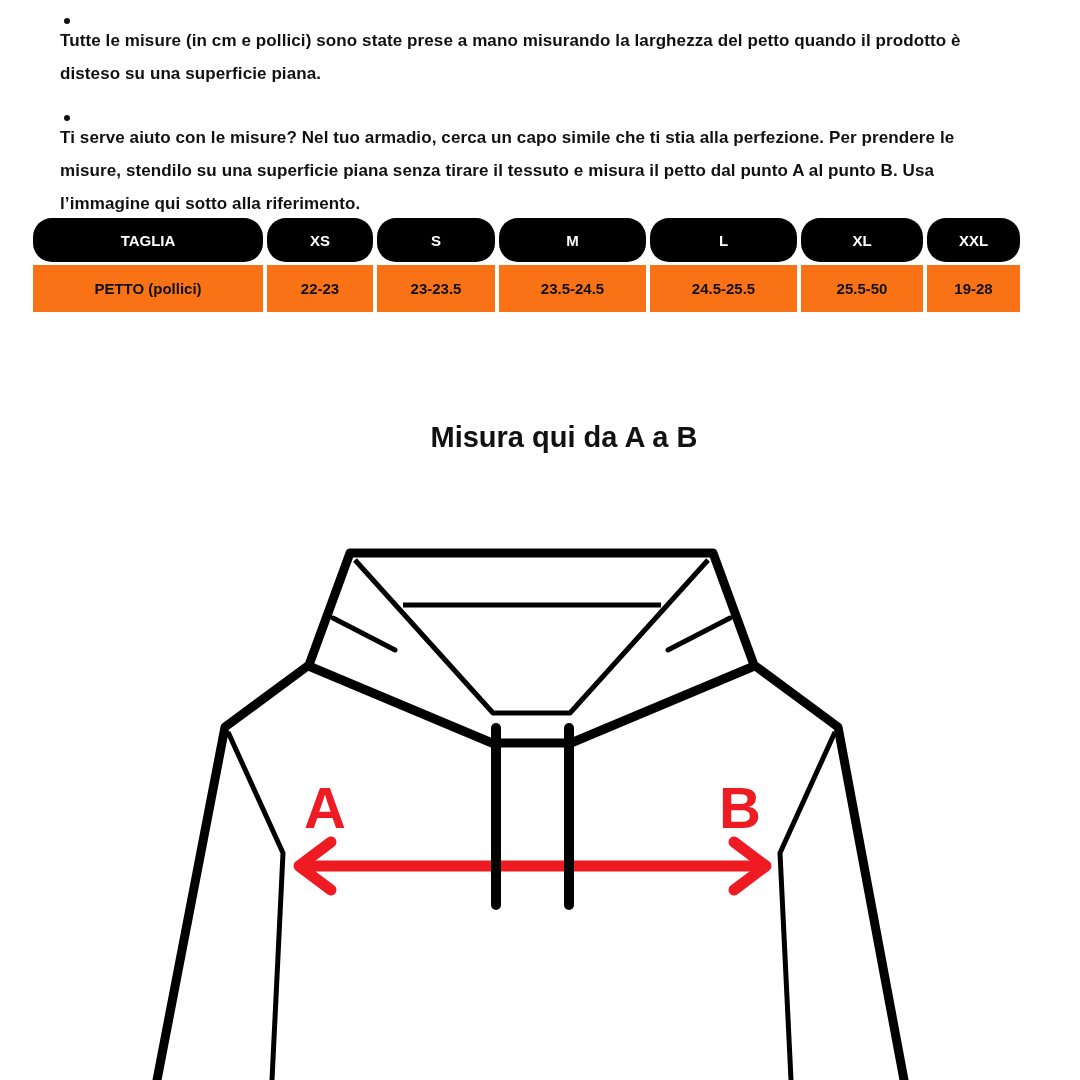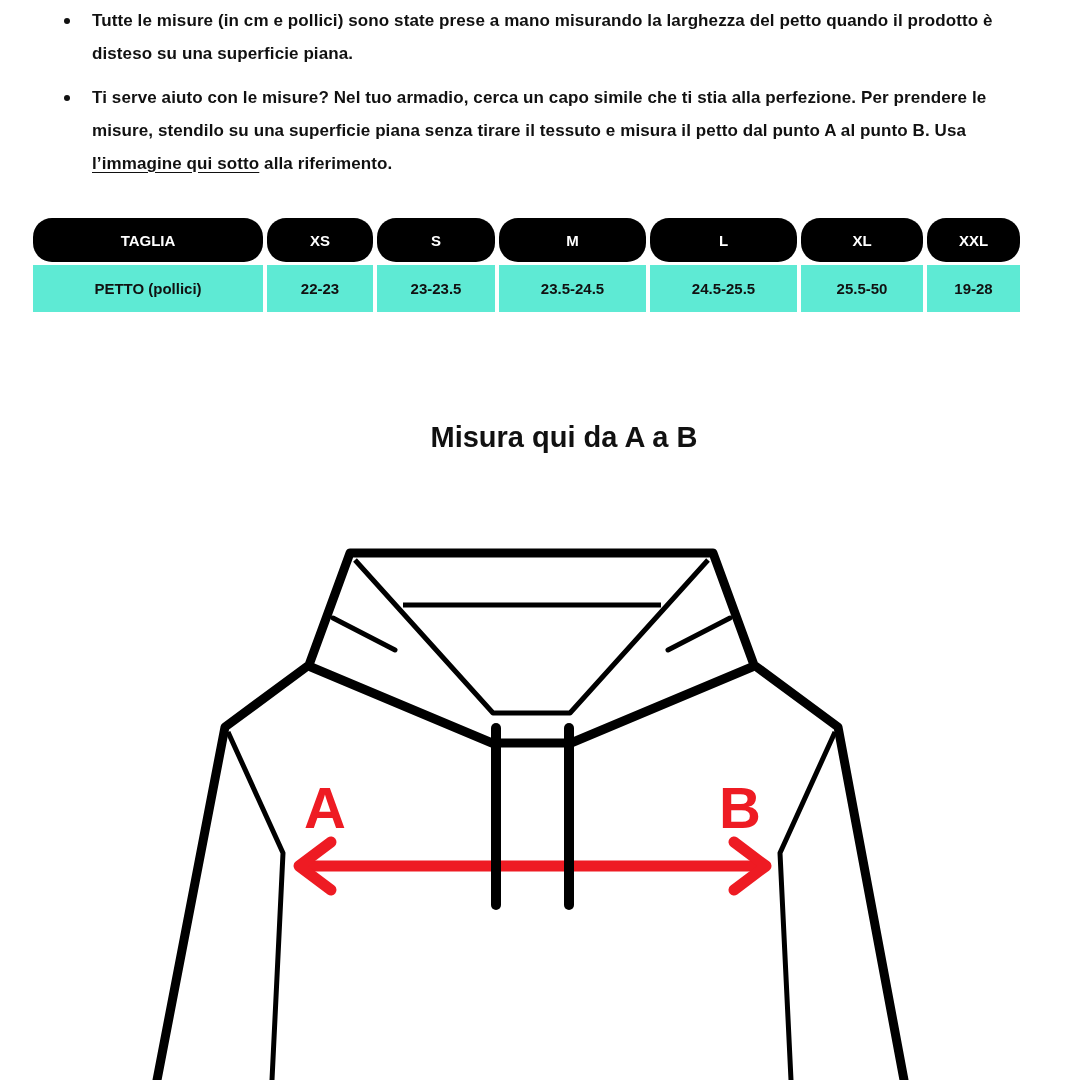--- a/index.html
+++ b/index.html
@@ -14,36 +14,36 @@
 
   
   .notes {
     position: absolute;
     top: 4px; left: 60px;
     width: 952px;
   }
   .note-item {
     display: flex;
     margin-bottom: 11px;
+    flex-direction: column;
   }
   .bullet-dot {
     flex: 0 0 auto;
     width: 6px; height: 6px;
     border-radius: 50%;
     background: #111111;
     margin: 14px 22px 0 4px;
   }
   .note-text {
     font-size: 17px;
     font-weight: 700;
     line-height: 33px;
     letter-spacing: 0.1px;
   }
   .inline-link {
-    text-decoration: underline;
     text-underline-offset: 3px;
     cursor: pointer;
   }
 
   
   .size-table {
     position: absolute;
     top: 215px; left: 29px;
     border-collapse: separate;
     border-spacing: 4px 3px;
@@ -61,21 +61,21 @@
     font-size: 15px;
     height: 44px;
     border-radius: 19px;
   }
   .size-table td {
     font-size: 15px;
     color: #111111;
     height: 47px;
     background: #ffffff;
   }
-  .size-table tr.row-alt td { background: #5eead4; }
+  .size-table tr.row-alt td { background: #f97316; }
 
   
   .diagram-title {
     position: absolute;
     top: 421px; left: 0;
     width: 1064px;
     margin: 0;
     text-align: center;
     font-size: 29px;
     font-weight: 700;

